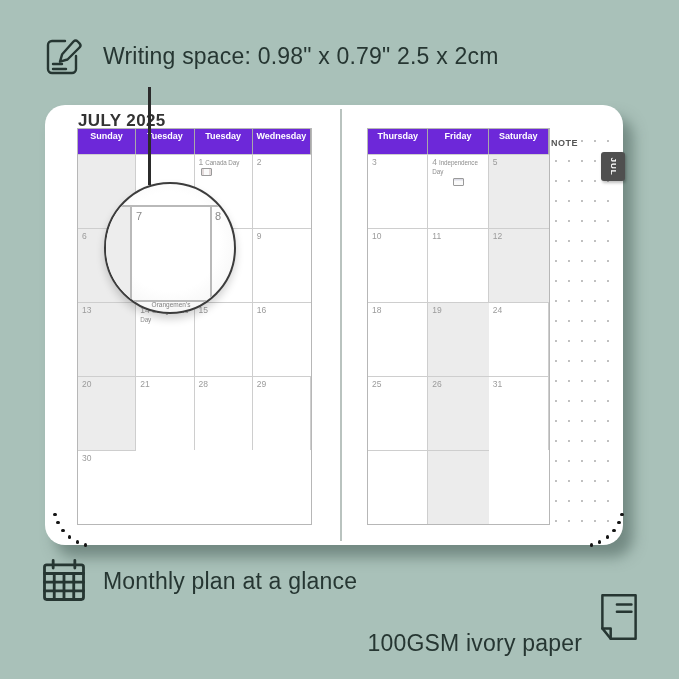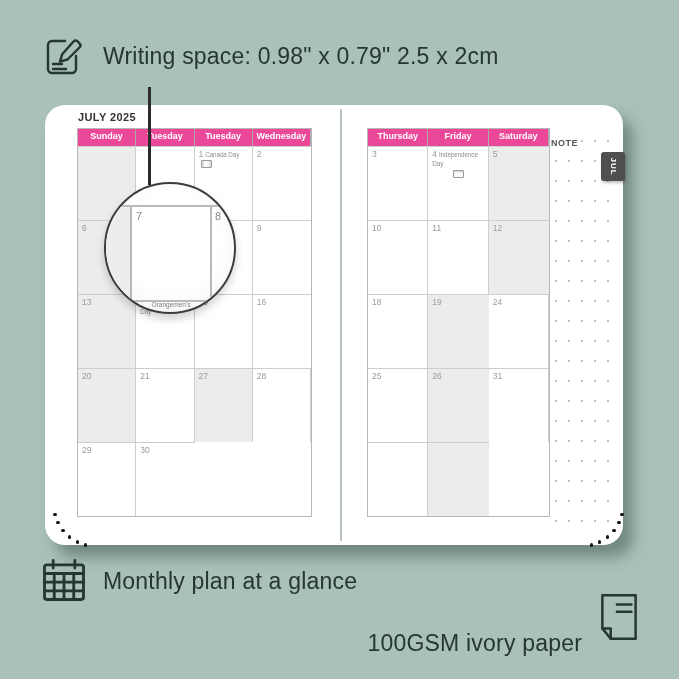--- a/index.html
+++ b/index.html
@@ -18,27 +18,27 @@
   .callout-line{width:2.5px;background:#2b2b2b;z-index:4;}
   .anno-icon svg{display:block;}
 
   
   .book{
     left:45px;top:105px;width:578px;height:440px;background:#ffffff;
     border-radius:20px;
     box-shadow:10px 12px 14px rgba(60,82,75,.5);
   }
   .spine{left:295px;top:4px;width:2px;height:432px;background:#b9c3bf;}
-  .month-title{left:33px;top:6px;font-size:11px;font-weight:bold;color:#333;letter-spacing:.4px;}
+  .month-title{left:33px;top:6px;font-size:17px;font-weight:bold;color:#333;letter-spacing:.4px;}
 
   
   .cal{display:grid;border:1px solid #b7b7b7;background:#fff;}
   .hcell{
-    background:#ec4899;color:#fff;font-size:9px;font-weight:bold;
-    text-align:center;line-height:15px;height:17px;
+    background:#6d28d9;color:#fff;font-size:9px;font-weight:bold;
+    text-align:center;line-height:15px;height:25px;
     border-right:1px solid #a9a9a9;overflow:hidden;
   }
   .hcell:last-child{border-right:none;}
   .cell{
     position:relative;height:74px;background:#fff;box-sizing:border-box;
     border-right:1px solid #cecece;border-top:1px solid #cecece;
     padding:3px 2px 0 4px;font-size:8.5px;color:#9b9b9b;line-height:9px;
   }
   .cell.lastcol{border-right:none;}
   .cell.weekend{background:#ececec;}
@@ -109,21 +109,20 @@
       <div class="cell weekend"><span class="d">6</span></div>
       <div class="cell"><span class="d">7</span></div>
       <div class="cell"><span class="d">8</span></div>
       <div class="cell lastcol"><span class="d">9</span></div>
       <div class="cell weekend"><span class="d">13</span></div>
       <div class="cell"><span class="d">14</span><span class="hol">Orangemen's Day</span></div>
       <div class="cell"><span class="d">15</span></div>
       <div class="cell lastcol"><span class="d">16</span></div>
       <div class="cell weekend"><span class="d">20</span></div>
       <div class="cell"><span class="d">21</span></div>
-      <div class="cell weekend"><span class="d">27</span></div>
       <div class="cell"><span class="d">28</span></div>
       <div class="cell"><span class="d">29</span></div>
       <div class="cell lastcol"><span class="d">30</span></div>
     </div>
 
   <div id="rightCal" class="abs cal" style="left: 322px; top: 23px; width: 181px; grid-template-columns: repeat(3, 1fr);">
       <div class="hcell">Thursday</div>
       <div class="hcell">Friday</div>
       <div class="hcell">Saturday</div>
       <div class="cell"><span class="d">3</span></div>

